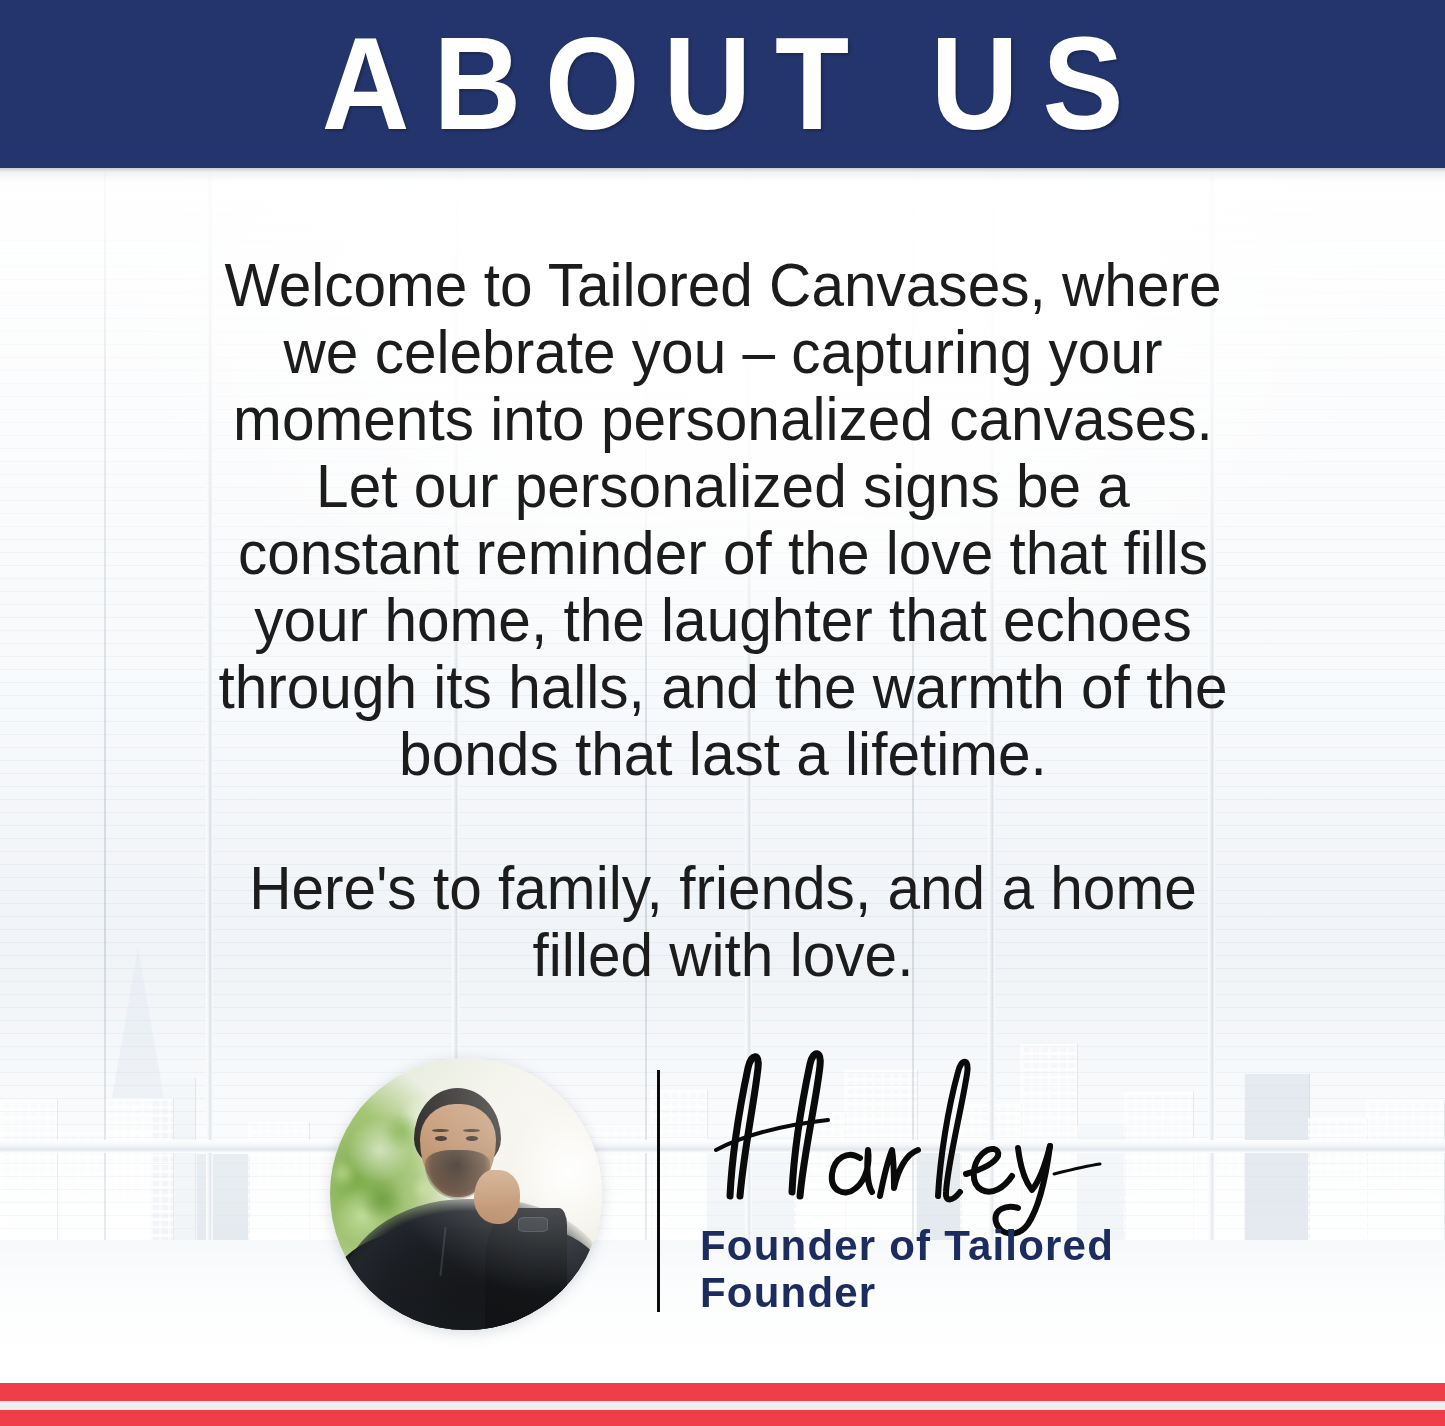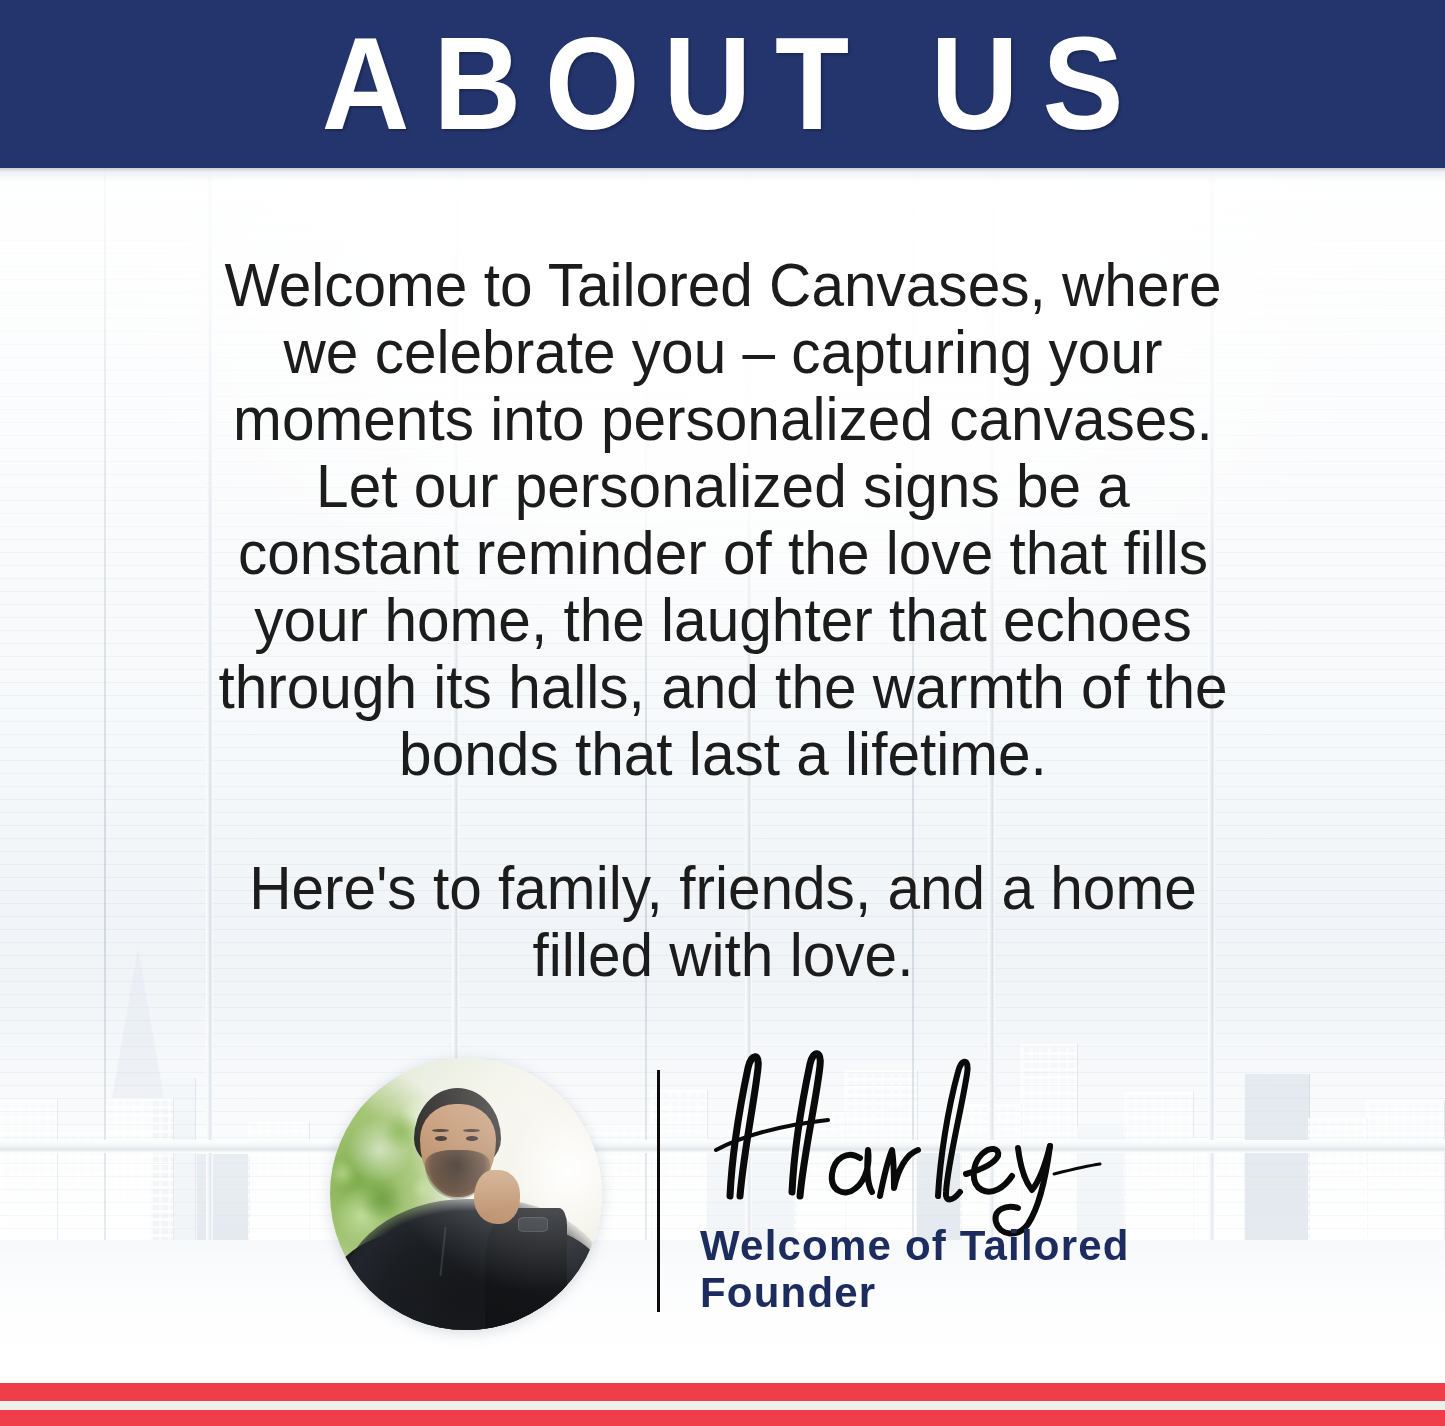--- a/index.html
+++ b/index.html
@@ -384,21 +384,21 @@
 
         <path d="M330 102 C 332 118, 336 134, 344 144 C 352 134, 358 116, 362 100" stroke-width="6"></path>
         <path d="M362 100 C 358 130, 352 160, 340 178 C 330 192, 312 190, 308 176 C 305 164, 318 158, 330 162" stroke-width="6"></path>
 
         <path d="M366 128 C 382 124, 398 120, 412 118" stroke-width="3"></path>
       </g>
     </svg>
   </div>
 
   <div class="sig-role">
-    <div>Welcome of Tailored</div>
+    <div>Founder of Tailored</div>
     <div>Founder</div>
   </div>
 
   <div class="stripe stripe-red-1"></div>
   <div class="stripe stripe-white"></div>
   <div class="stripe stripe-red-2"></div>
 
 </div>
 
 </body></html>

